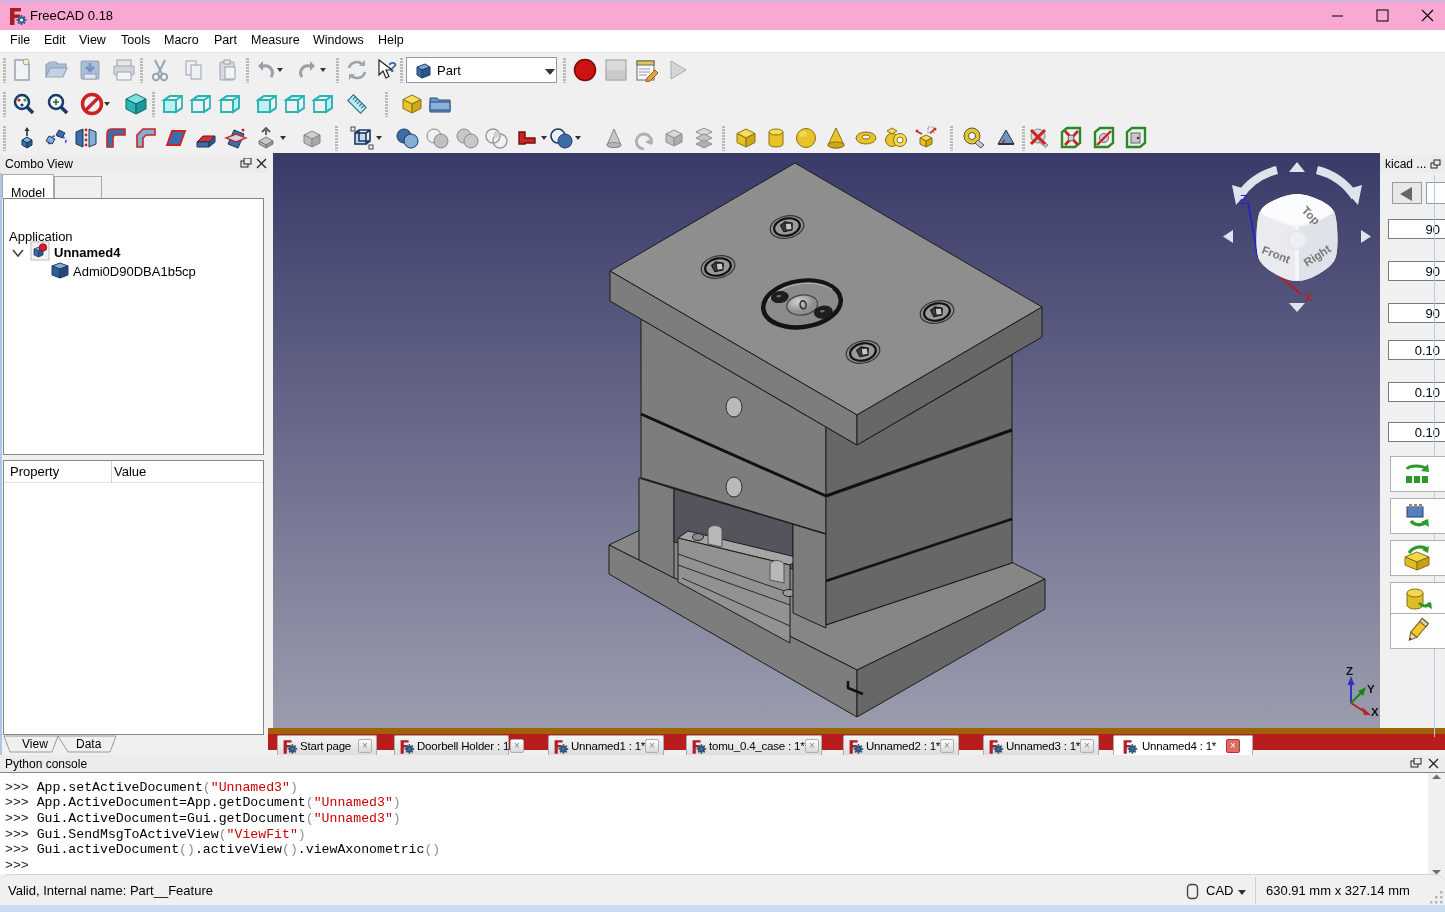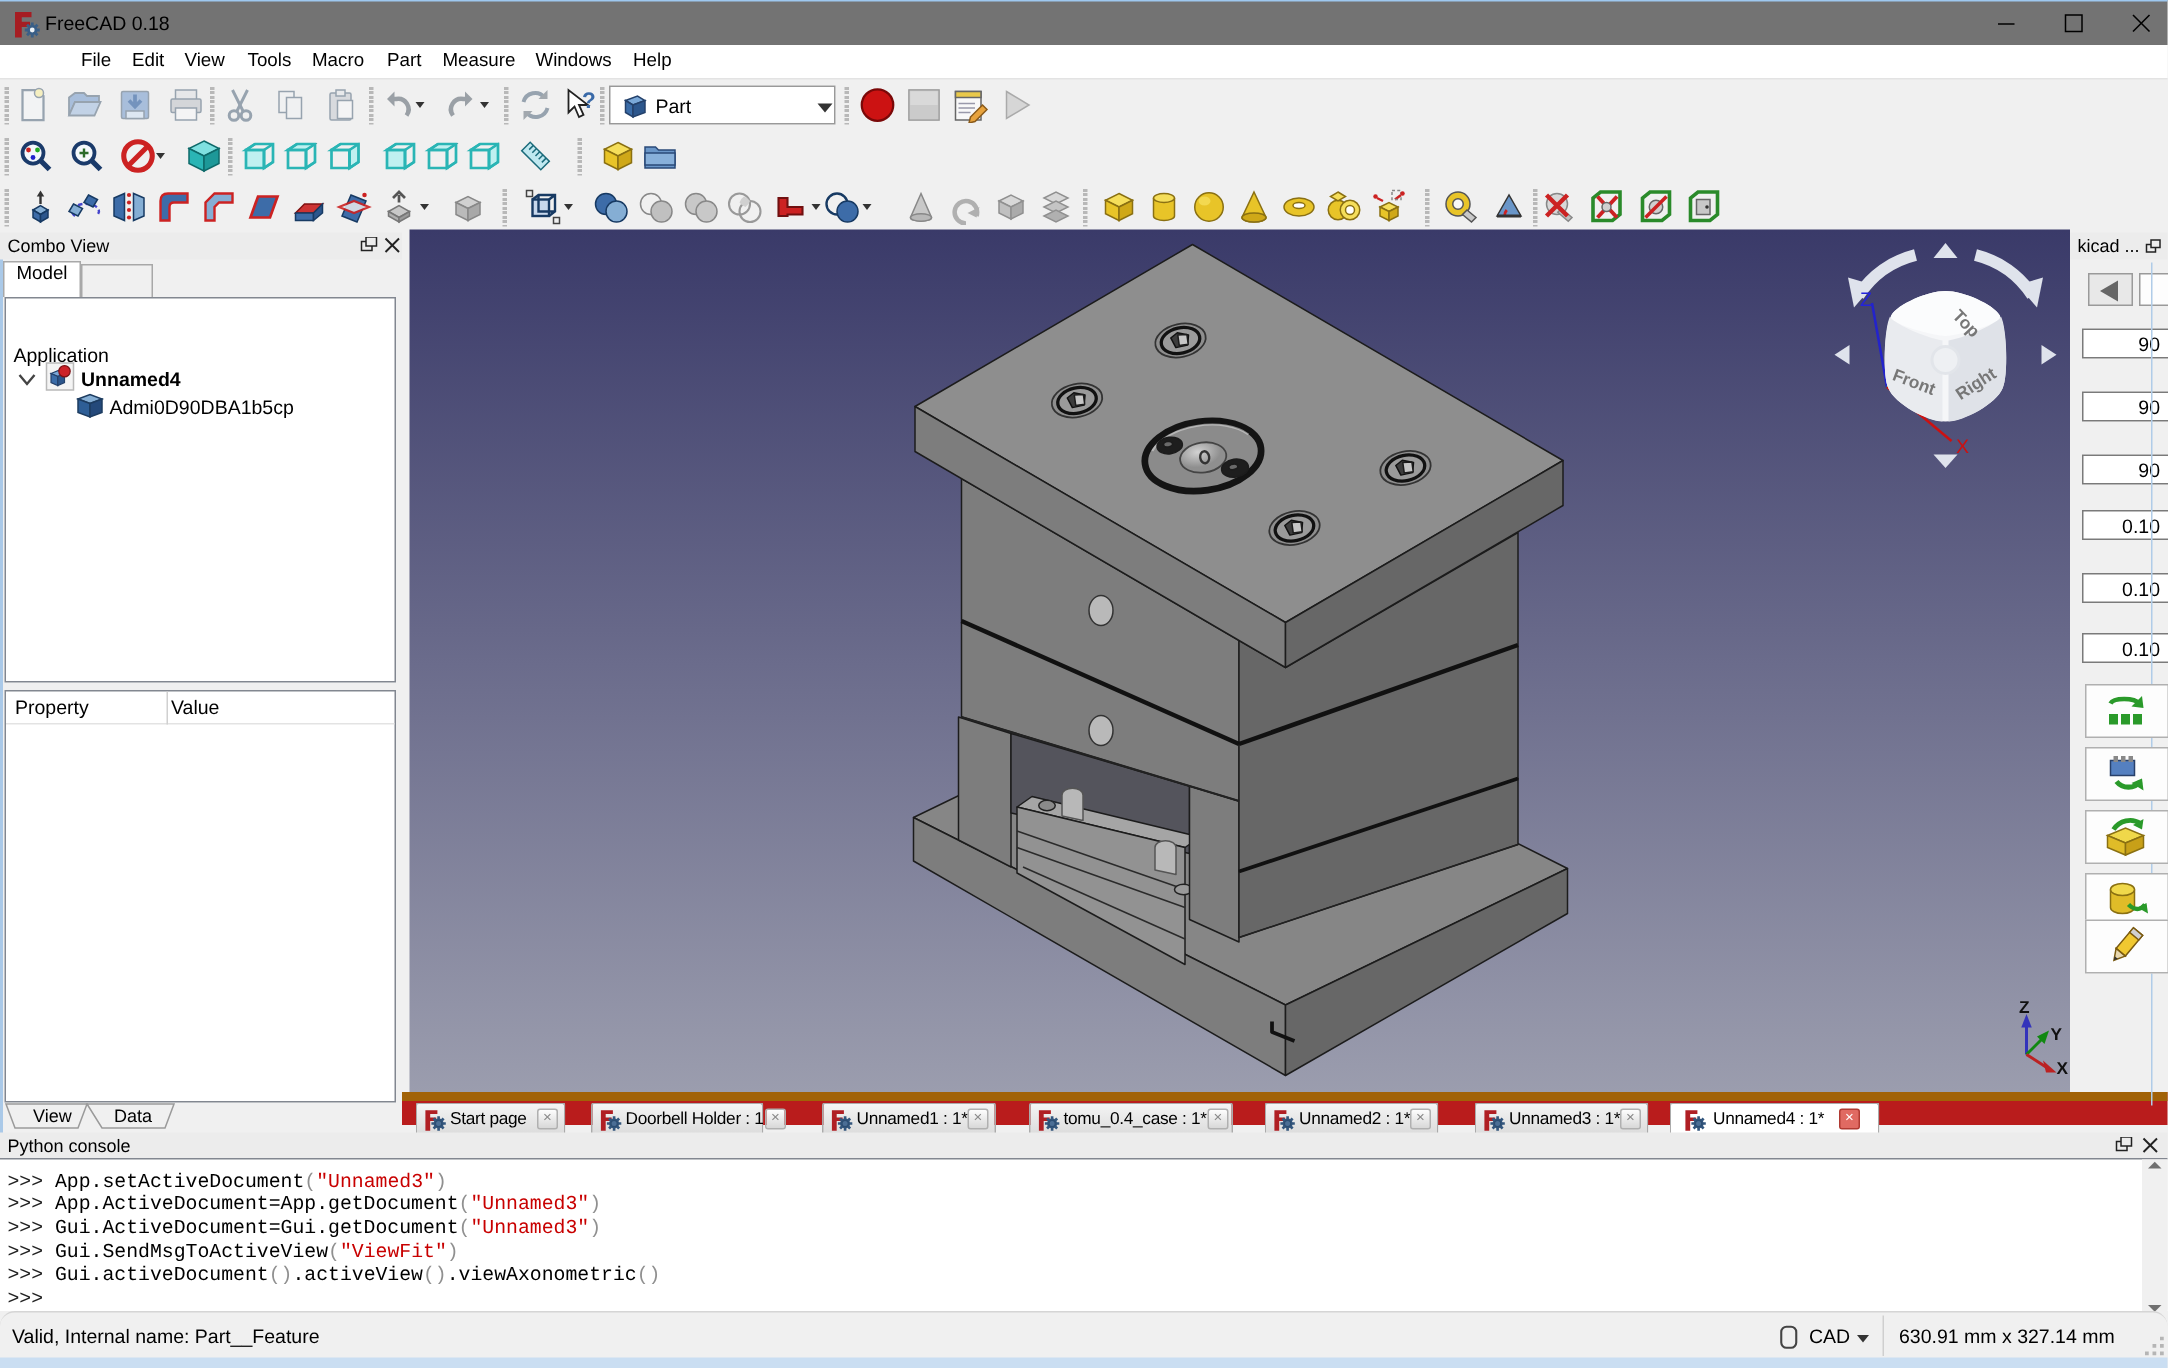--- a/index.html
+++ b/index.html
@@ -1,26 +1,26 @@
 <!DOCTYPE html>
 <html><head>
 <meta charset="utf-8">
 <style>
 * { margin:0; padding:0; box-sizing:border-box; }
 html,body { width:1445px; height:912px; overflow:hidden; font-family:"Liberation Sans", sans-serif; background:#f0f0f0; }
 #win { position:absolute; left:0; top:0; width:1445px; height:912px; }
 .abs { position:absolute; }
 
 
-#titlebar { left:0; top:0; width:1445px; height:30px; background:#737373; border-top:1px solid #9ec8ef; }
+#titlebar { left:0; top:0; width:1445px; height:30px; background:#f9a8d4; border-top:1px solid #9ec8ef; }
 #titlebar .title { position:absolute; left:30px; top:7px; font-size:13px; color:#000; }
 
 
 #menubar { left:0; top:30px; width:1445px; height:22px; background:#ffffff; font-size:12.5px; color:#000; }
-#menubar span { position:absolute; top:3px;margin-left:44px; }
+#menubar span { position:absolute; top:3px; }
 
 
 #toolbars { left:0; top:52px; width:1445px; height:103px; background:#f0f0f0; border-top:1px solid #e3e3e3; }
 .handle { position:absolute; width:3px; height:26px; background-image:repeating-linear-gradient(#f0f0f0 0 1px, #b8b8b8 1px 3px); }
 .dd { position:absolute; width:0; height:0; border-left:3.5px solid transparent; border-right:3.5px solid transparent; border-top:4px solid #333; }
 
 
 #wbcombo { left:406px; top:4px; width:151px; height:26px; background:#fff; border:1px solid #999; }
 #wbcombo .lbl { position:absolute; left:30px; top:5px; font-size:13px; }
 
@@ -497,21 +497,21 @@
         <span>Combo View</span>
       <svg class="abs" style="left:238px;top:3px" width="30" height="12">
         <rect x="3" y="3" width="7" height="6" fill="none" stroke="#222"></rect>
           <rect x="6" y="0" width="7" height="6" fill="#ececec" stroke="#222"></rect>
         <g stroke="#222" stroke-width="1.3">
             <line x1="19" y1="1" x2="28" y2="10"></line>
             <line x1="28" y1="1" x2="19" y2="10"></line>
           </g>
       </svg>
     </div>
-    <div class="tab1" style="left:2px;top:19px;width:52px;height:24px;background:#fff;border:1px solid #a8a8a8;border-bottom:none;padding-top:0">Model</div>
+    <div class="tab1" style="left:2px;top:19px;width:52px;height:24px;background:#fff;border:1px solid #a8a8a8;border-bottom:none;padding-top:11px">Model</div>
     <div class="tab1" style="left:54px;top:21px;width:48px;height:22px;background:#f0f0f0;border:1px solid #a8a8a8;border-bottom:none;padding-top:20px">Tasks</div>
     <div id="treebox">
       <span style="position:absolute;left:5px;top:30px">Application</span>
       <svg class="abs" style="left:8px;top:49px" width="12" height="10">
           <path d="M1 2 L6 8 L11 2" fill="none" stroke="#444" stroke-width="1.6"></path>
         </svg>
       <svg class="abs" style="left:26px;top:42px" width="20" height="20" viewBox="0 0 20 20">
         <rect x="1" y="1" width="18" height="18" fill="#f4f4f4" stroke="#b9b9b9"></rect>
         <polygon points="4,8 9,6 13,8 8.5,10" fill="#7aa8d8" stroke="#24416b" stroke-width="0.8"></polygon>
         <polygon points="4,8 8.5,10 8.5,16 4,14" fill="#3a6ca8" stroke="#24416b" stroke-width="0.8"></polygon>

